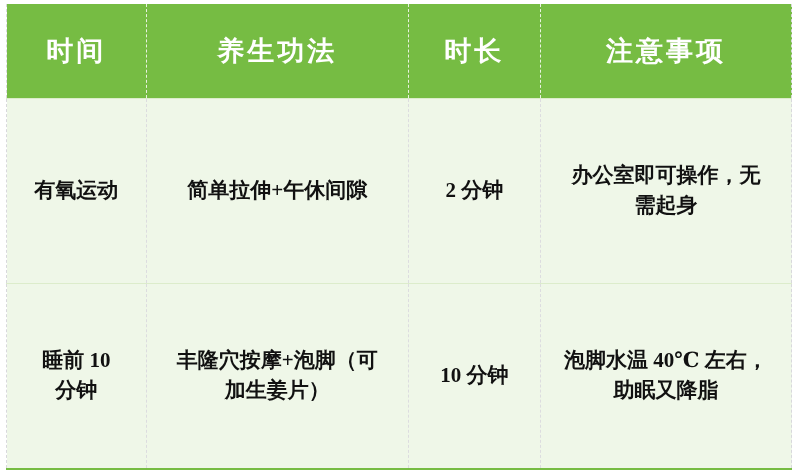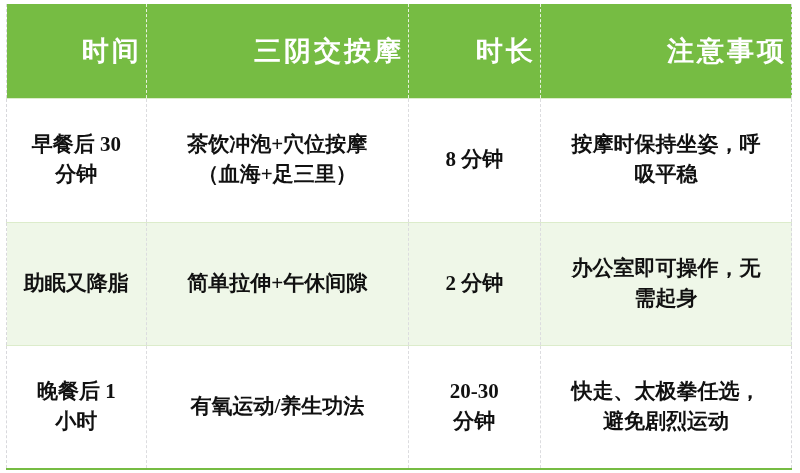--- a/index.html
+++ b/index.html
@@ -35,21 +35,21 @@
   table.schedule col.c-action   { width: 33.4%; }
   table.schedule col.c-duration { width: 16.8%; }
   table.schedule col.c-notes    { width: 32.0%; }
 
   thead th {
     background: #76bc43;
     color: #ffffff;
     font-weight: bold;
     font-size: 27px;
     letter-spacing: 3px;
-    text-align: right;
+    text-align: center;
     vertical-align: middle;
     height: 94px;
     border-left: 1px dashed #e9f2e0;
     border-right: 1px dashed #e9f2e0;
     padding: 0 4px;
     margin-top: 36px;
   }
   thead th:first-child { border-left: none; }
   thead th:last-child  { border-right: none; font-family: Liberation Serif, serif; }
 
@@ -81,39 +81,33 @@
   <table class="schedule">
     <colgroup>
       <col class="c-time">
       <col class="c-action">
       <col class="c-duration">
       <col class="c-notes">
     </colgroup>
     <thead>
       <tr>
         <th>时间</th>
-        <th>三阴交按摩</th>
+        <th>养生功法</th>
         <th>时长</th>
         <th>注意事项</th>
       </tr>
     </thead>
     <tbody>
-      <tr class="row-odd">
-        <td>早餐后 30<br>分钟</td>
-        <td>茶饮冲泡+穴位按摩<br>（血海+足三里）</td>
-        <td>8 分钟</td>
-        <td>按摩时保持坐姿，呼<br>吸平稳</td>
-      </tr>
       <tr class="row-even">
-        <td>助眠又降脂</td>
+        <td>有氧运动</td>
         <td>简单拉伸+午休间隙</td>
         <td>2 分钟</td>
         <td>办公室即可操作，无<br>需起身</td>
       </tr>
-      <tr class="row-odd">
-        <td>晚餐后 1<br>小时</td>
-        <td>有氧运动/养生功法</td>
-        <td>20-30<br>分钟</td>
-        <td>快走、太极拳任选，<br>避免剧烈运动</td>
+      <tr class="row-even">
+        <td>睡前 10<br>分钟</td>
+        <td>丰隆穴按摩+泡脚（可<br>加生姜片）</td>
+        <td>10 分钟</td>
+        <td>泡脚水温 40℃ 左右，<br>助眠又降脂</td>
       </tr>
     </tbody>
   </table>
 </div>
 
 </body></html>

